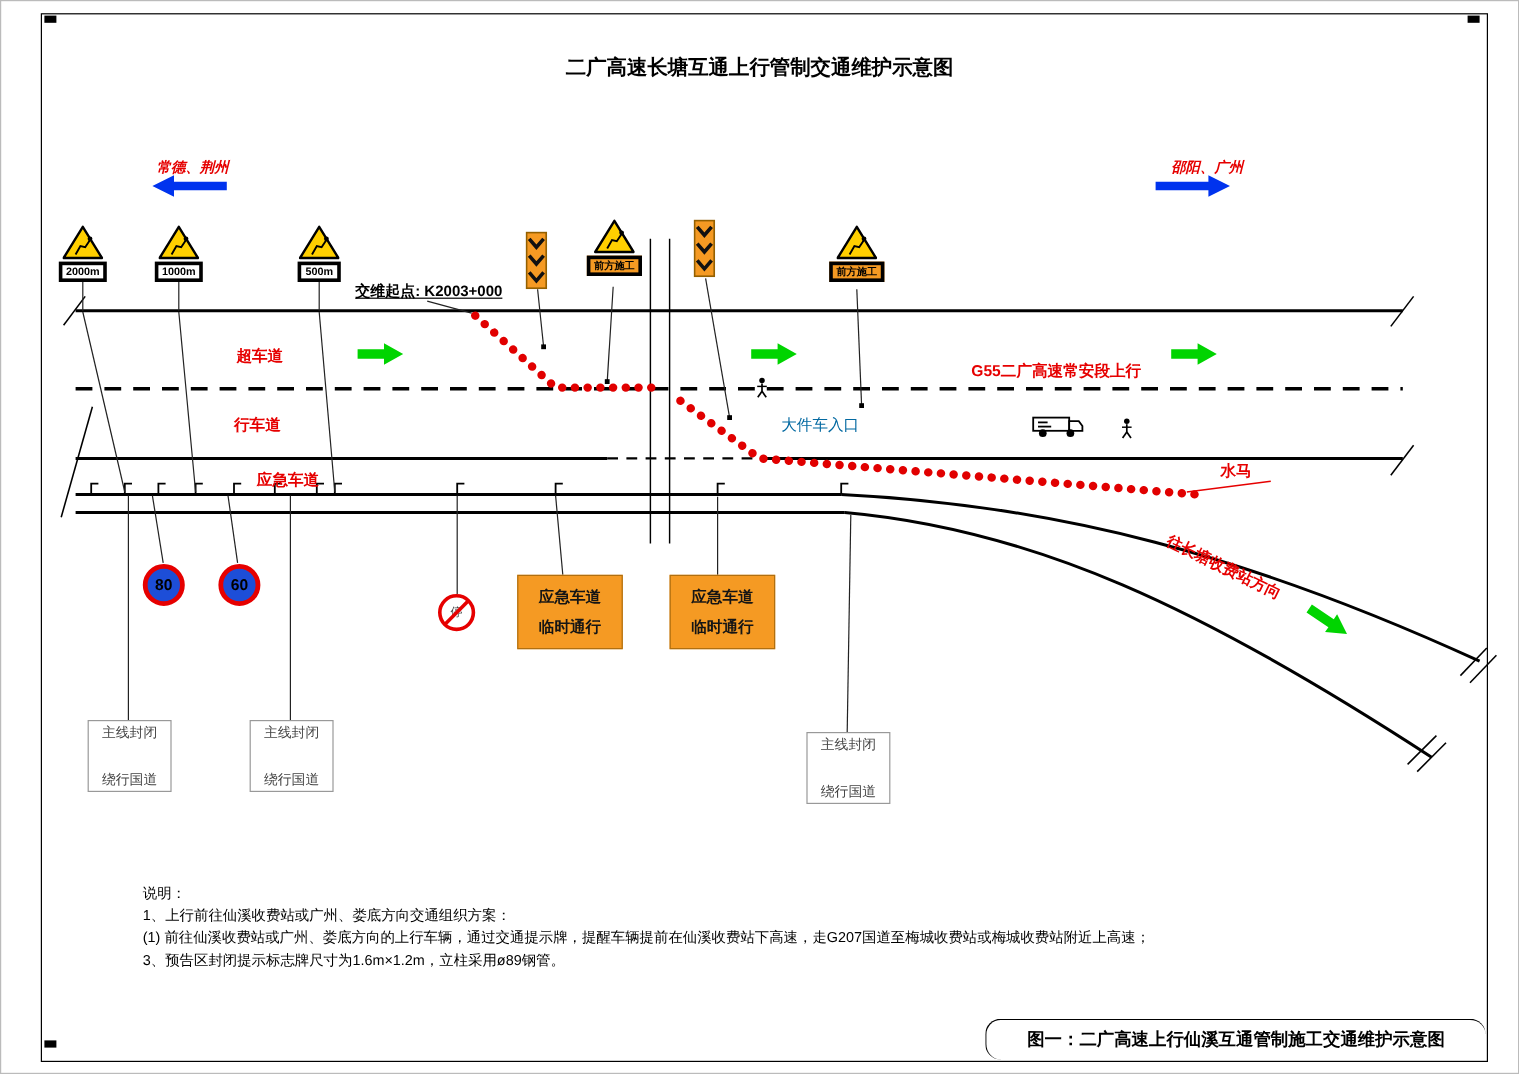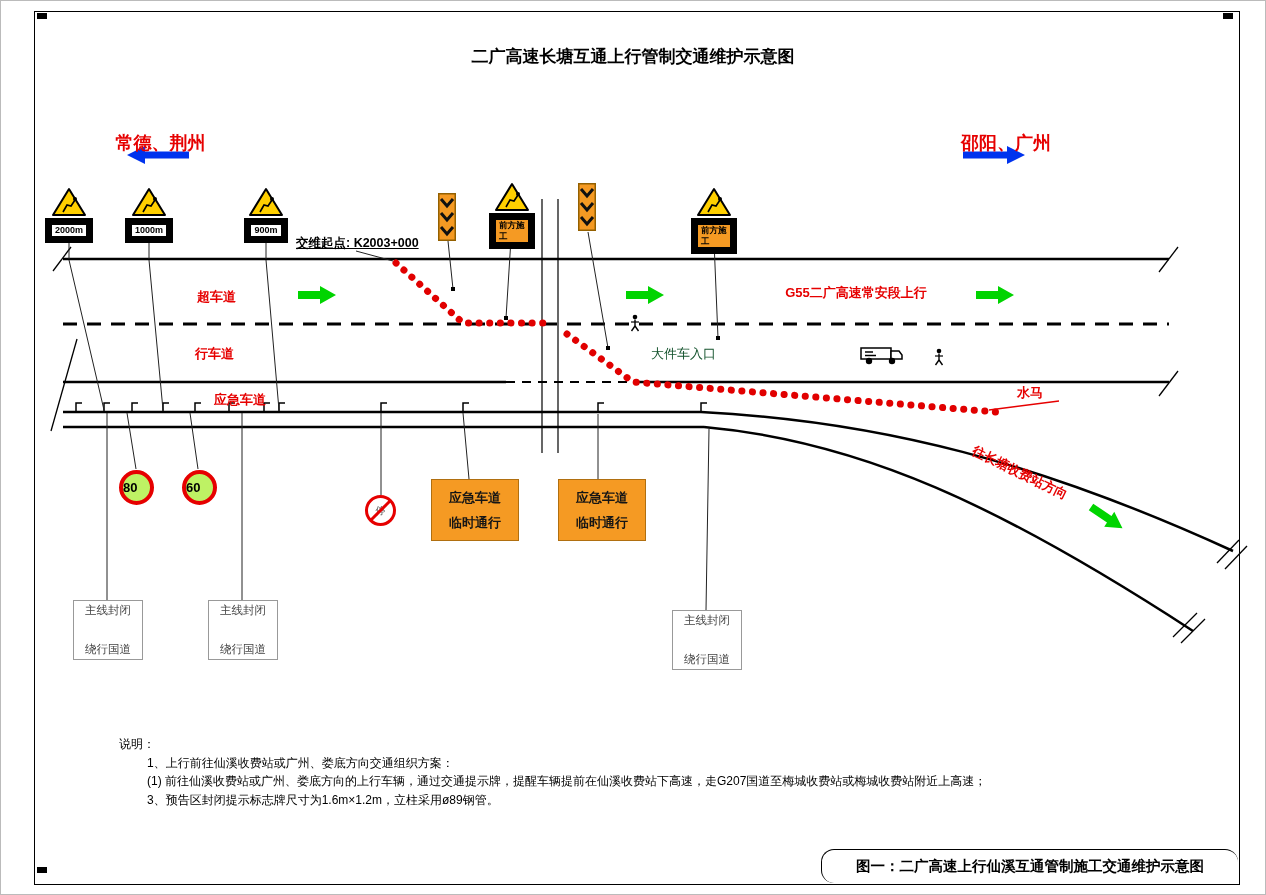--- a/index.html
+++ b/index.html
@@ -5,38 +5,38 @@
   html,body{margin:0;padding:0;background:#fff;}
   #page{position:relative;width:1266px;height:895px;background:#fff;
         font-family:"Liberation Sans",sans-serif;overflow:hidden;
         border:1px solid #bbb;box-sizing:border-box;}
   .abs{position:absolute;}
   #frame{left:33px;top:10px;width:1204px;height:872px;border:1.5px solid #000;}
   .corner{width:10px;height:6px;background:#000;}
   .title{left:0;top:44px;width:100%;text-align:center;font-size:17px;font-weight:bold;color:#000;}
   .title span{text-underline-offset:4px;}
   .red{color:#e60000;}
-  .dir{font-size:18px;font-weight:bold;text-align:center;}
+  .dir{font-size:12px;font-weight:bold;text-align:center;font-style:italic;}
   .lane-label{font-size:13px;font-weight:bold;}
   .k-label{font-size:12.5px;color:#000;font-weight:600;text-decoration:underline;}
-  .g55{font-size:13px;font-weight:bold;text-align:center;width:190px;}
-  .plain{font-size:13px;color:#14532d;}
+  .g55{font-size:13px;font-weight:bold;text-align:right;width:190px;margin-top:16px;}
+  .plain{font-size:13px;color:#0369a1;}
   .warn{display:flex;flex-direction:column;align-items:center;width:46px;}
-  .plate{background:#fff;border:7px solid #000000;font-size:9px;font-weight:bold;line-height:11px;padding:0 3px;margin-top:1px;color:#000;}
+  .plate{background:#fff;border:3px solid #000000;font-size:9px;font-weight:bold;line-height:11px;padding:0 3px;margin-top:1px;color:#000;}
   .plate.orange{background:#f59a23;font-size:8.5px;}
-  .speed{width:27px;height:27px;border:4px solid #e60000;border-radius:50%;background:#bef264;line-height:27px;font-size:13px;font-weight:bold;color:#000;}
+  .speed{width:27px;height:27px;border:4px solid #e60000;border-radius:50%;background:#1d4ed8;text-align:center;line-height:27px;font-size:13px;font-weight:bold;color:#000;}
   .nostop{width:25px;height:25px;border:3.5px solid #e60000;border-radius:50%;background:#fff;}
   .nostop .char{position:absolute;left:0;top:0;width:100%;height:100%;text-align:center;line-height:25px;font-size:10px;color:#444;}
   .nostop .slash{position:absolute;left:11px;top:-2px;width:3px;height:29px;background:#e60000;transform:rotate(45deg);}
   .obox{width:86px;height:60px;background:#f59a23;border:1px solid #b06f10;display:flex;flex-direction:column;justify-content:center;align-items:center;gap:7px;font-size:13px;font-weight:bold;color:#151515;}
   .cbox{width:68px;height:58px;background:#fff;border:1px solid #999;display:flex;flex-direction:column;justify-content:center;align-items:center;gap:24px;font-size:11.5px;color:#444;}
   .ramp-label{font-size:13px;font-weight:bold;transform:rotate(26deg);transform-origin:0 0;white-space:nowrap;}
   .shuima{font-size:13px;font-weight:bold;}
   .notes{font-size:12px;color:#000;line-height:18.5px;white-space:nowrap;}
-  .notes .ind{margin-left:28px;}
+  .notes .ind{}
   .caption{left:820px;top:848px;width:417px;height:34px;border-top:1.5px solid #000;border-left:1.5px solid #000;display:flex;align-items:center;justify-content:center;font-size:14.5px;font-weight:bold;box-sizing:border-box;background:#fff;color:#000;border-radius:13px;}
 </style>
 </head>
 <body>
 
 <div id="page">
 
   <div class="abs" id="frame"></div>
   <div class="abs corner" style="left:36px;top:12px;"></div>
   <div class="abs corner" style="left:1222px;top:12px;"></div>
@@ -178,21 +178,21 @@
       <circle cx="23" cy="12" r="2" fill="#000"></circle>
     </svg>
     <div class="plate">1000m</div>
   </div>
   <div class="abs warn" style="left:242px;top:186px;">
     <svg width="34" height="30">
       <polygon points="17,2 33,28 1,28" fill="#ffcf00" stroke="#000" stroke-width="2" stroke-linejoin="round"></polygon>
       <path d="M11,25 l4,-7 4,1 4,-6" stroke="#000" stroke-width="1.6" fill="none"></path>
       <circle cx="23" cy="12" r="2" fill="#000"></circle>
     </svg>
-    <div class="plate">900m</div>
+    <div class="plate">500m</div>
   </div>
 
   <div class="abs warn" style="left:488px;top:181px;">
     <svg width="34" height="30">
       <polygon points="17,2 33,28 1,28" fill="#ffcf00" stroke="#000" stroke-width="2" stroke-linejoin="round"></polygon>
       <path d="M11,25 l4,-7 4,1 4,-6" stroke="#000" stroke-width="1.6" fill="none"></path>
       <circle cx="23" cy="12" r="2" fill="#000"></circle>
     </svg>
     <div class="plate orange">前方施工</div>
   </div>

